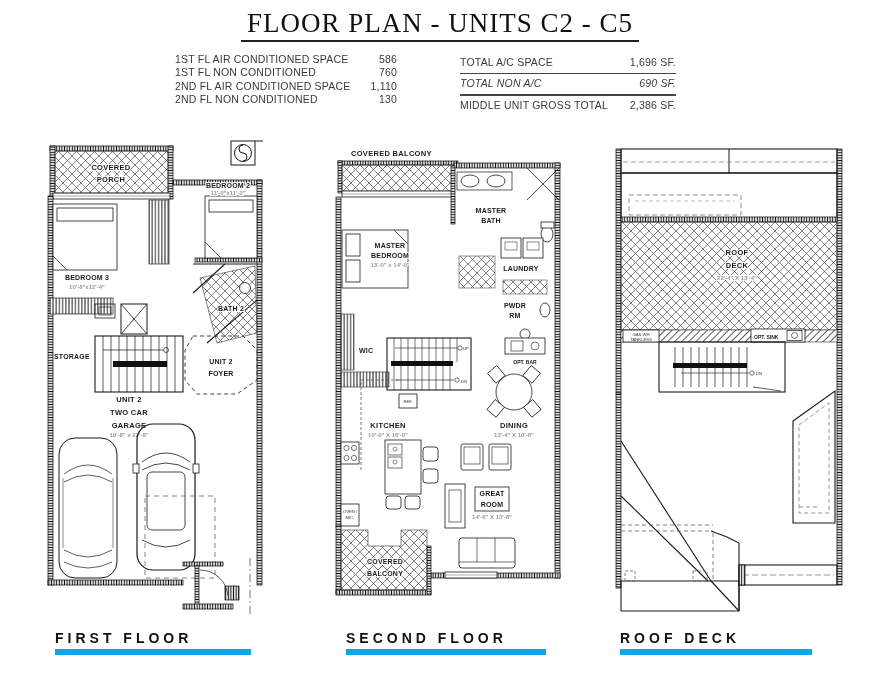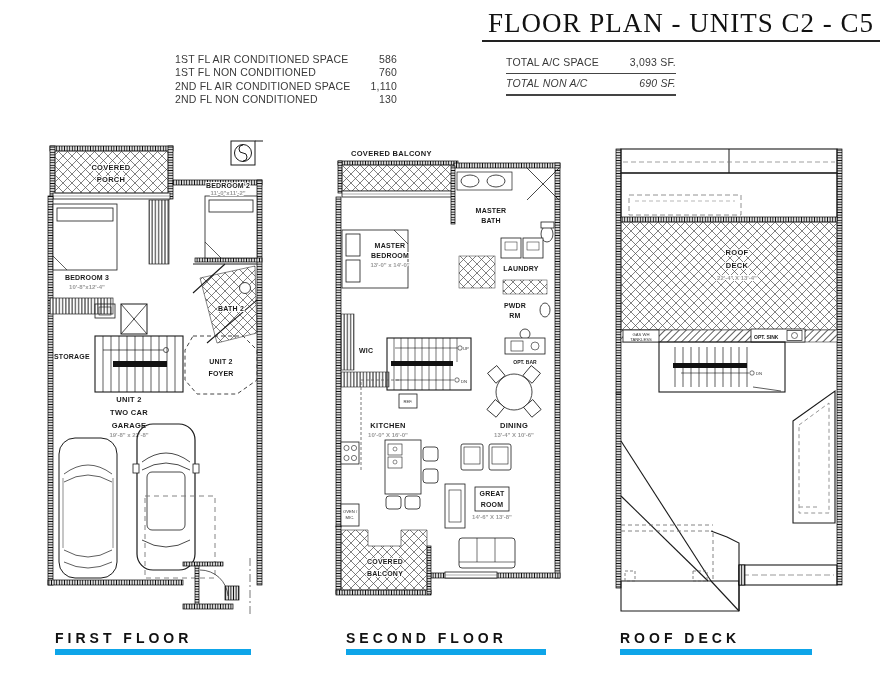--- a/index.html
+++ b/index.html
@@ -1,28 +1,28 @@
 <!DOCTYPE html>
 <html><head>
 <meta charset="utf-8">
 <style>
   html,body{margin:0;padding:0;background:#fff;}
   #sheet{position:relative;width:880px;height:680px;background:#fff;overflow:hidden;
          font-family:"Liberation Sans",sans-serif;color:#222;}
   
-  #title-wrap{position:absolute;top:8px;left:0;width:100%;text-align:right;}
+  #title-wrap{position:absolute;top:8px;left:0;width:100%;text-align:center;}
   #title{display:inline-block;font-family:"Liberation Serif",serif;font-size:27px;
          letter-spacing:1px;color:#111;border-bottom:2px solid #222;padding:0 6px 1px 6px;}
   
   .stats{position:absolute;font-size:10.5px;color:#3a3a3a;letter-spacing:.2px;}
   #stats-left{top:53px;left:175px;width:222px;}
   #stats-left .row{display:flex;line-height:13px;align-items:flex-end;}
   #stats-left .row.gap{margin-top:1px;}
   #stats-right{top:53px;left:460px;width:216px;}
-  #stats-right .row{display:flex;line-height:13px;padding:3px 0 4px 0;margin-left:46px;}
+  #stats-right .row{display:flex;line-height:13px;padding:3px 0 4px 0;}
   #stats-right .row.u1{border-bottom:1px solid #444;}
   #stats-right .row.u2{border-bottom:2px solid #444;font-style:italic;}
   .lbl{flex:1;}
   .val{text-align:right;white-space:nowrap;}
   
   .plan-title{position:absolute;font-size:14px;font-weight:bold;letter-spacing:4px;
               color:#111;border-bottom:6px solid #0ea5e9;padding-bottom:3px;}
   
   svg text{font-family:"Liberation Sans",sans-serif;fill:#1a1a1a;}
   .rl{font-size:7.5px;font-weight:bold;letter-spacing:.3px;}
@@ -82,25 +82,29 @@
       </div>
     <div class="row">
         <span class="lbl">2ND FL NON CONDITIONED</span>
         <span class="val">130</span>
       </div>
   </div>
 
   <div id="stats-right" class="stats">
     <div class="row u1">
         <span class="lbl">TOTAL A/C SPACE</span>
-        <span class="val">3,093 SF.</span>
+        <span class="val">1,696 SF.</span>
       </div>
     <div class="row u2">
         <span class="lbl">TOTAL NON A/C</span>
         <span class="val">690 SF.</span>
+      </div>
+    <div class="row">
+        <span class="lbl">MIDDLE UNIT GROSS TOTAL</span>
+        <span class="val">2,386 SF.</span>
       </div>
   </div>
 
   <svg style="position:absolute;left:45px;top:138px" width="220" height="485" viewBox="0 0 220 485">
 
     <g>
       <rect class="w" x="5" y="8" width="123" height="5" fill="url(#wh)"></rect>
       <rect class="w" x="5" y="8" width="5" height="52" fill="url(#wv)"></rect>
       <rect class="w" x="123" y="8" width="5" height="53" fill="url(#wv)"></rect>
       <rect class="fx" x="8" y="55" width="117" height="6"></rect>

